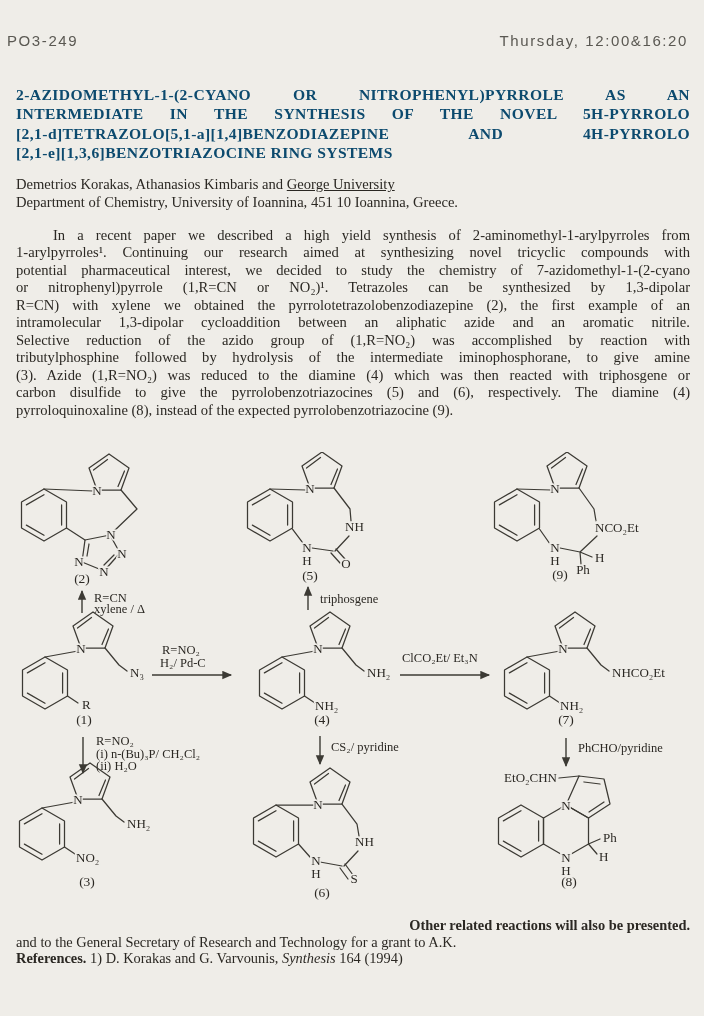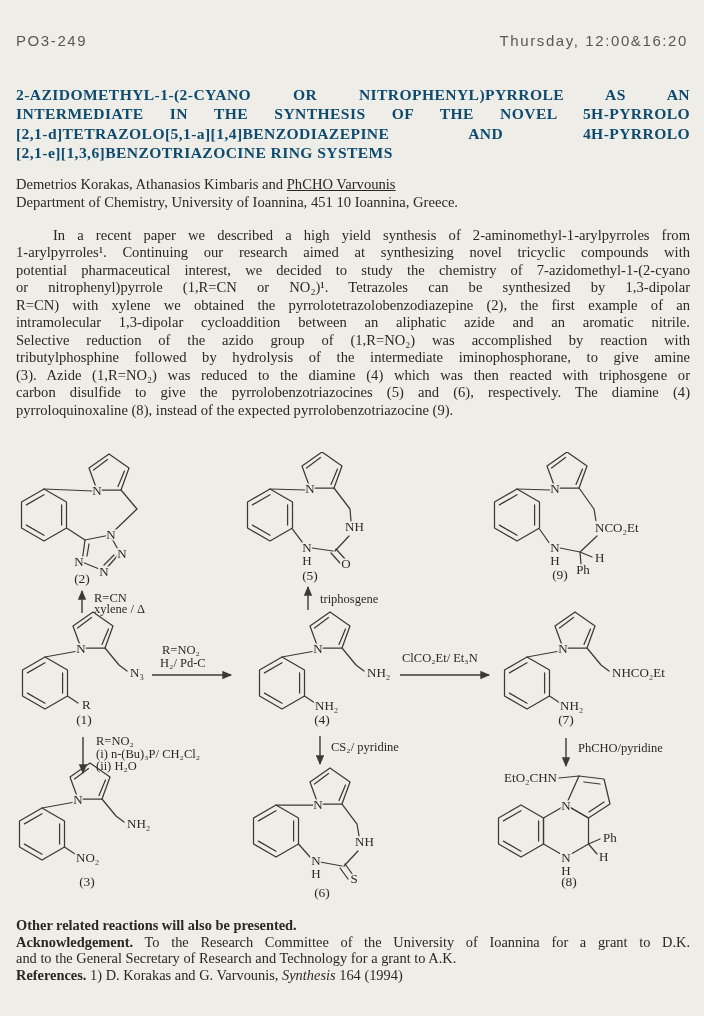--- a/index.html
+++ b/index.html
@@ -1,21 +1,21 @@
 <!DOCTYPE html>
 <html><head>
 <meta charset="utf-8">
 <style>
   html,body{margin:0;padding:0;background:#efede8;}
   body{width:704px;height:1016px;position:relative;overflow:hidden;
        font-family:"Liberation Serif","DejaVu Serif",serif;color:#2b2823;}
   .page{position:absolute;inset:0;background:#efede8;}
 
   
-  .hdr{position:absolute;left:16px;right:16px;top:32px;height:18px;
+  .hdr{position:absolute;left:7px;right:16px;top:32px;height:18px;
        font-family:"Liberation Sans","DejaVu Sans",sans-serif;
        font-size:15px;letter-spacing:1.6px;color:#5a5852;font-weight:400;}
   .hdr-left{position:absolute;left:0;top:0;}
   .hdr-right{position:absolute;right:0;top:0;}
 
   
   .title{position:absolute;left:16px;width:674px;top:85px;
          font-weight:bold;font-size:15.6px;line-height:19.3px;
          letter-spacing:0.4px;color:#0c4a6e;}
   .jl{text-align:justify;text-align-last:justify;}
@@ -36,41 +36,41 @@
   .bond{stroke:#3c3a34;stroke-width:1.25;fill:none;stroke-linejoin:round;stroke-linecap:round;}
   .arrow{stroke:#3c3a34;stroke-width:1.4;fill:none;marker-end:url(#ah);}
   text{font-family:"Liberation Serif","DejaVu Serif",serif;}
   .atm{font-size:13px;fill:#2b2823;stroke:#efede8;stroke-width:3px;paint-order:stroke;}
   .cnum{font-size:13.5px;fill:#2b2823;}
   .rgt{font-size:12.5px;fill:#2b2823;}
 
   
   .foot{position:absolute;left:16px;width:674px;top:917px;
         font-size:14.4px;line-height:16.5px;}
-  .b{font-weight:bold;}
+  .b{font-weight:bold;text-align:right;}
   .i{font-style:italic;}
 </style>
 </head>
 <body>
 
 <div class="page">
 
   <div class="hdr">
     <span class="hdr-left">PO3-249</span>
     <span class="hdr-right">Thursday, 12:00&amp;16:20</span>
   </div>
 
   <div class="title">
     <div class="tl jl">2-AZIDOMETHYL-1-(2-CYANO OR NITROPHENYL)PYRROLE AS AN</div>
     <div class="tl jl">INTERMEDIATE IN THE SYNTHESIS OF THE NOVEL 5H-PYRROLO</div>
     <div class="tl jl">[2,1-d]TETRAZOLO[5,1-a][1,4]BENZODIAZEPINE AND 4H-PYRROLO</div>
     <div class="tl">[2,1-e][1,3,6]BENZOTRIAZOCINE RING SYSTEMS</div>
   </div>
 
-  <div class="authors"><span>Demetrios Korakas, Athanasios Kimbaris and </span><span class="ul">PhCHO Varvounis</span></div>
+  <div class="authors"><span>Demetrios Korakas, Athanasios Kimbaris and </span><span class="ul">George University</span></div>
   <div class="affil">Department of Chemistry, University of Ioannina, 451 10 Ioannina, Greece.</div>
 
   <div class="abstract">
     <div class="jl ind">In a recent paper we described a high yield synthesis of 2-aminomethyl-1-arylpyrroles from</div>
     <div class="jl">1-arylpyrroles¹. Continuing our research aimed at synthesizing novel tricyclic compounds with</div>
     <div class="jl">potential pharmaceutical interest, we decided to study the chemistry of 7-azidomethyl-1-(2-cyano</div>
     <div class="jl">or nitrophenyl)pyrrole (1,R=CN or NO₂)¹. Tetrazoles can be synthesized by 1,3-dipolar</div>
     <div class="jl">R=CN) with  xylene we obtained the pyrrolotetrazolobenzodiazepine (2), the first example of an</div>
     <div class="jl">intramolecular 1,3-dipolar cycloaddition between an aliphatic azide and an aromatic nitrile.</div>
     <div class="jl">Selective reduction of the azido group of (1,R=NO₂) was accomplished by reaction with</div>
@@ -251,18 +251,17 @@
       <text class="atm" x="566" y="410" text-anchor="middle">N</text>
       <text class="atm" x="566" y="423" text-anchor="middle">H</text>
       <text class="atm" x="603" y="390">Ph</text>
       <text class="atm" x="599" y="409">H</text>
       <text class="cnum" x="569" y="434" text-anchor="middle">(8)</text>
     </g>
   </svg>
 
   <div class="foot">
     <div class="b">Other related reactions will also be presented.</div>
-    <div class="jl"><span class="b">Acknowledgement.</span><span> To the Research Committee of the University of Ioannina for a grant to D.K.</span></div>
     <div>and to the General Secretary of Research and Technology for a grant to A.K.</div>
     <div><span class="b">References.</span><span> 1)  D. Korakas and G. Varvounis, </span><span class="i">Synthesis</span><span> 164 (1994)</span></div>
   </div>
 
 </div>
 
 </body></html>

